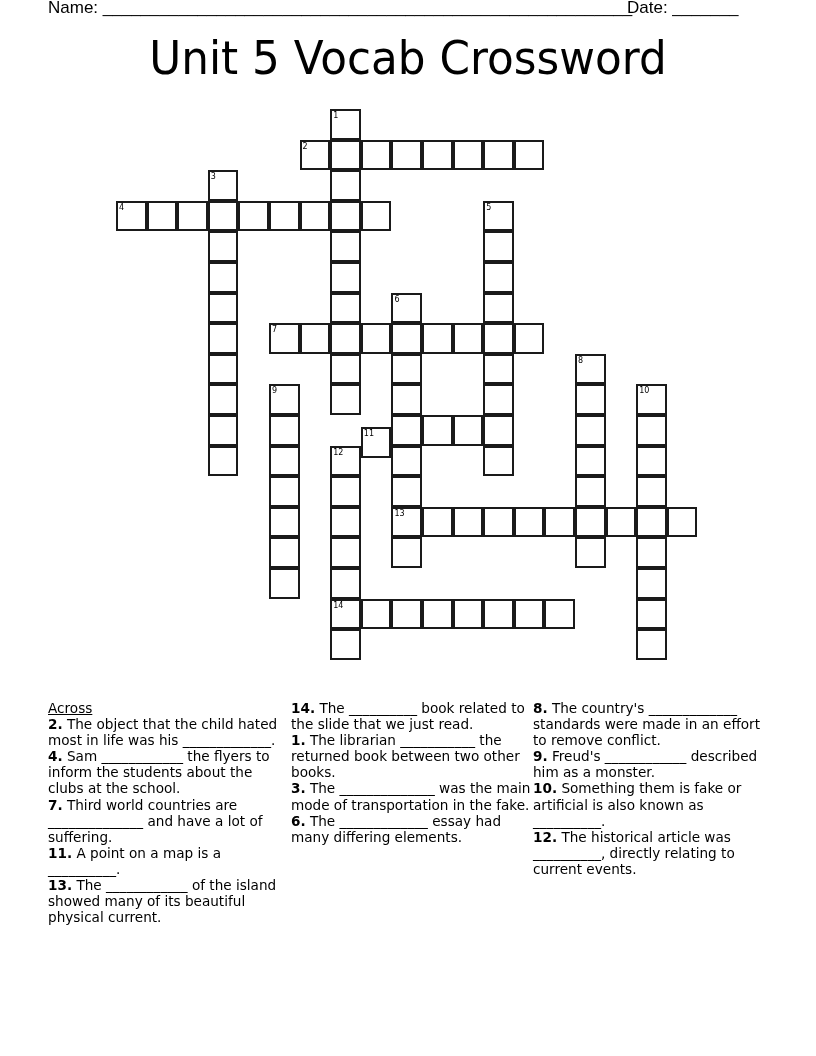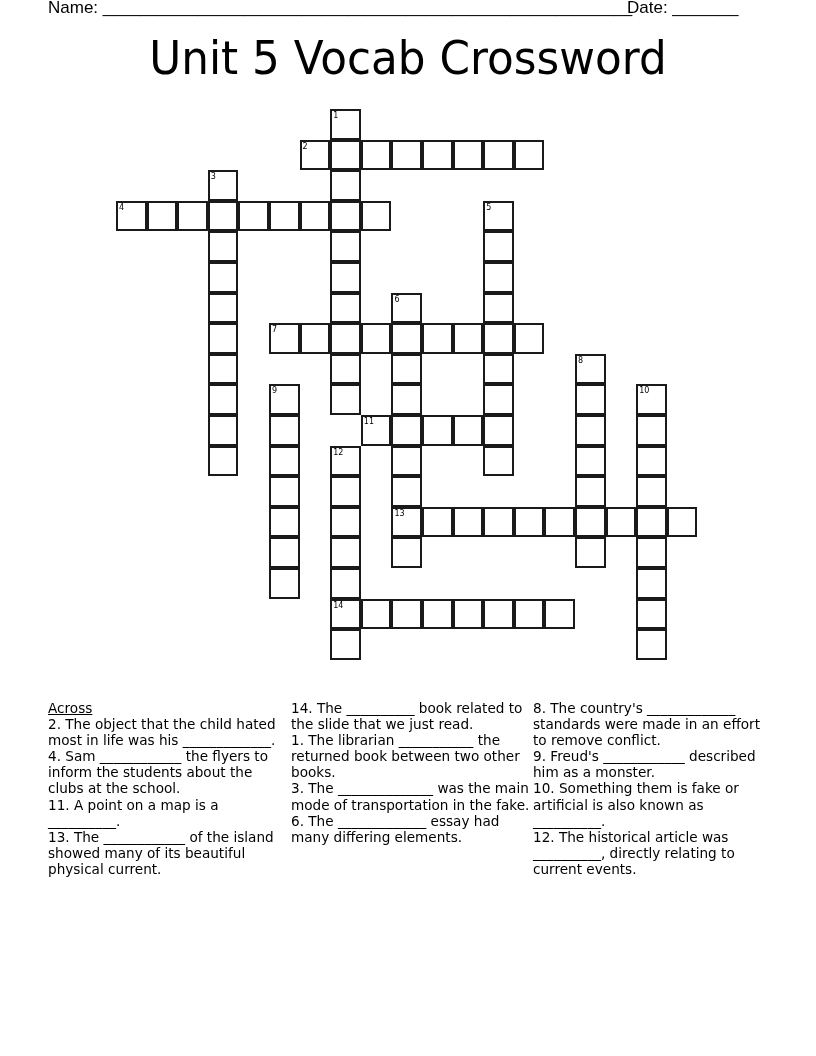--- a/index.html
+++ b/index.html
@@ -8,21 +8,21 @@
   .hdr-date { position: absolute; top: -2px; left: 627px; font-family: "Liberation Sans", sans-serif; font-size: 17px; white-space: pre; }
   .title { position: absolute; top: 30px; left: 0; width: 816px; text-align: center; font-family: "DejaVu Sans", sans-serif; font-size: 47px; letter-spacing: 0px; transform: scaleX(0.93); }
   #grid { position: absolute; left: 0; top: 0; width: 816px; height: 690px; }
   .cell { position: absolute; width: 30.6px; height: 30.6px; box-sizing: border-box; border: 2px solid #1a1a1a; background: #fff; margin-left: -1px; margin-top: -1px; }
   .cell .num { position: absolute; top: 0px; left: 1px; font-family: "DejaVu Sans", sans-serif; font-size: 8px; line-height: 9px; }
   .clues { position: absolute; top: 700px; font-family: "DejaVu Sans", sans-serif; font-size: 13.6px; line-height: 16.1px; }
   .col1 { left: 48px; width: 230px; }
   .col2 { left: 291px; width: 240px; }
   .col3 { left: 533px; width: 240px; }
   .sect { font-weight: normal; text-decoration: underline; display: block; }
-  .clue b { font-weight: normal; }
+  .clue b { font-weight: bold; }
   .clue { display: block; }
 </style>
 </head>
 <body>
 
 <div class="hdr">Name: ________________________________________________________</div>
 <div class="hdr-date">Date: _______</div>
 
 <div class="title">Unit 5 Vocab Crossword</div>
 
@@ -123,21 +123,21 @@
       <span class="num">10</span>
     </div>
     <div class="cell" style="left: 637.2px; top: 416px;"></div>
     <div class="cell" style="left: 637.2px; top: 446.6px;"></div>
     <div class="cell" style="left: 637.2px; top: 477.2px;"></div>
     <div class="cell" style="left: 637.2px; top: 507.8px;"></div>
     <div class="cell" style="left: 637.2px; top: 538.4px;"></div>
     <div class="cell" style="left: 637.2px; top: 569px;"></div>
     <div class="cell" style="left: 637.2px; top: 599.6px;"></div>
     <div class="cell" style="left: 637.2px; top: 630.2px;"></div>
-    <div class="cell" style="left: 361.8px; top: 416px;">
+    <div class="cell" style="left: 361.8px; top: 428px;">
       <span class="num">11</span>
     </div>
     <div class="cell" style="left: 423px; top: 416px;"></div>
     <div class="cell" style="left: 453.6px; top: 416px;"></div>
     <div class="cell" style="left: 331.2px; top: 446.6px;">
       <span class="num">12</span>
     </div>
     <div class="cell" style="left: 331.2px; top: 477.2px;"></div>
     <div class="cell" style="left: 331.2px; top: 507.8px;"></div>
     <div class="cell" style="left: 331.2px; top: 538.4px;"></div>
@@ -159,20 +159,21 @@
     <div class="cell" style="left: 453.6px; top: 599.6px;"></div>
     <div class="cell" style="left: 484.2px; top: 599.6px;"></div>
     <div class="cell" style="left: 514.8px; top: 599.6px;"></div>
     <div class="cell" style="left: 545.4px; top: 599.6px;"></div>
   </div>
 
 <div class="clues col1">
   <span class="sect">Across</span>
   <span class="clue"><b>2.</b><span> The object that the child hated most in life was his _____________.</span></span>
   <span class="clue"><b>4.</b><span> Sam ____________ the flyers to inform the students about the clubs at the school.</span></span>
+  <span class="clue"><b>7.</b><span> Third world countries are ______________ and have a lot of suffering.</span></span>
   <span class="clue"><b>11.</b><span> A point on a map is a __________.</span></span>
   <span class="clue"><b>13.</b><span> The ____________ of the island showed many of its beautiful physical current.</span></span>
 </div>
 
 <div class="clues col2">
   <span class="clue"><b>14.</b><span> The __________ book related to the slide that we just read.</span></span>
   <span class="clue"><b>1.</b><span> The librarian ___________ the returned book between two other books.</span></span>
   <span class="clue"><b>3.</b><span> The ______________ was the main mode of transportation in the fake.</span></span>
   <span class="clue"><b>6.</b><span> The _____________ essay had many differing elements.</span></span>
 </div>

